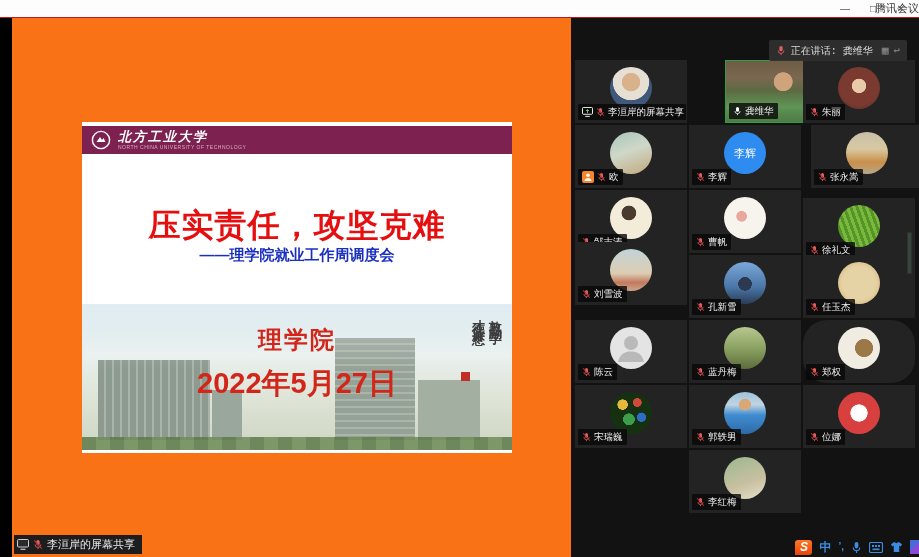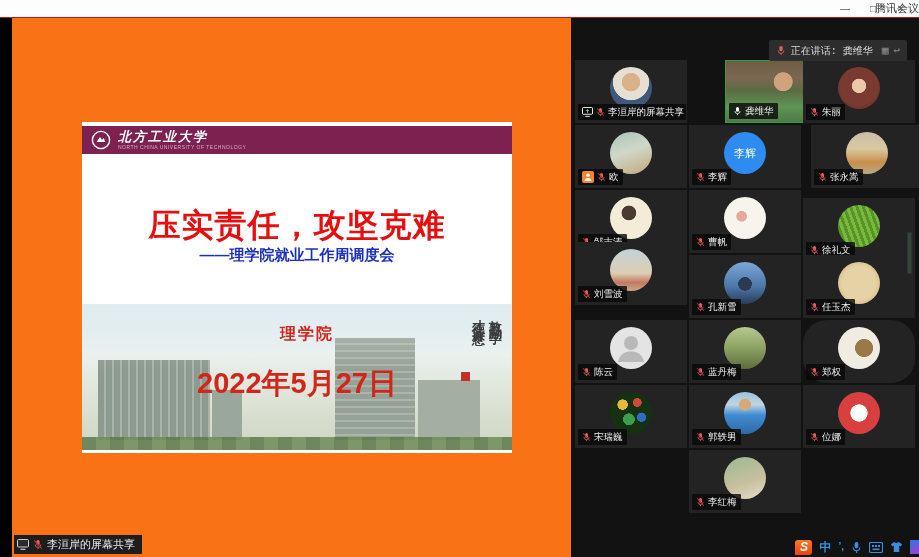--- a/index.html
+++ b/index.html
@@ -33,21 +33,21 @@
     background:linear-gradient(180deg,#cfe2ea 0%,#e9f0ee 35%,#dfe5d8 62%,#cdd5c2 100%); }
   .slide-photo::after { content:""; position:absolute; inset:0;
     background:linear-gradient(180deg,rgba(255,255,255,.35) 0%,rgba(255,255,255,0) 45%); }
   .bld { position:absolute; }
   .b1 { left:16px; bottom:10px; width:112px; height:80px; background:repeating-linear-gradient(90deg,#8c9a90 0 6px,#a9b3a7 6px 8px); }
   .b2 { left:130px; bottom:10px; width:30px; height:50px; background:#9aa79c; }
   .b3 { left:253px; bottom:10px; width:80px; height:102px; background:repeating-linear-gradient(180deg,#95a298 0 5px,#abb5a9 5px 7px); }
   .b4 { left:336px; bottom:10px; width:62px; height:60px; background:#a3af a0; background:#a3afa0; }
   .trees { position:absolute; left:0; right:0; bottom:0; height:13px; opacity:.85;
     background:repeating-linear-gradient(90deg,#5d7a4a 0 14px,#708c59 14px 28px); }
-  .photo-dept { position:absolute; top:20px; width:100%; text-align:center; color:#d3261a; font-weight:bold; font-size:16px; letter-spacing:2px; z-index:2;padding-left:10px; }
+  .photo-dept { position:absolute; top:20px; width:100%; text-align:center; color:#d3261a; font-weight:bold; font-size:24px; letter-spacing:2px; z-index:2; }
   .photo-date { position:absolute; top:60px; width:100%; text-align:center; color:#d3261a; font-weight:bold; font-size:29px; z-index:2; }
   .motto { position:absolute; right:8px; top:5px; writing-mode:vertical-rl; font-family:"DejaVu Serif",serif; font-size:13px; font-weight:bold; color:#3c3c3c; letter-spacing:4px; line-height:17px; z-index:2; }
   .seal { position:absolute; right:42px; top:68px; width:9px; height:9px; background:#c03028; z-index:2; }
   .share-chip { position:absolute; left:2px; bottom:3px; background:#1d1d1d; color:#ececec; font-size:11px;
     display:flex; align-items:center; gap:4px; padding:2px 7px 2px 3px; }
 
   
   .panel { position:absolute; left:571px; top:0; right:0; bottom:0; background:#121212; }
   .banner { position:absolute; top:22px; right:12px; height:21px; background:rgba(47,47,47,.95); border-radius:2px;
     display:flex; align-items:center; gap:5px; padding:0 7px; color:#dddddd; font-size:10px; z-index:5;font-family:Liberation Mono, monospace; }

